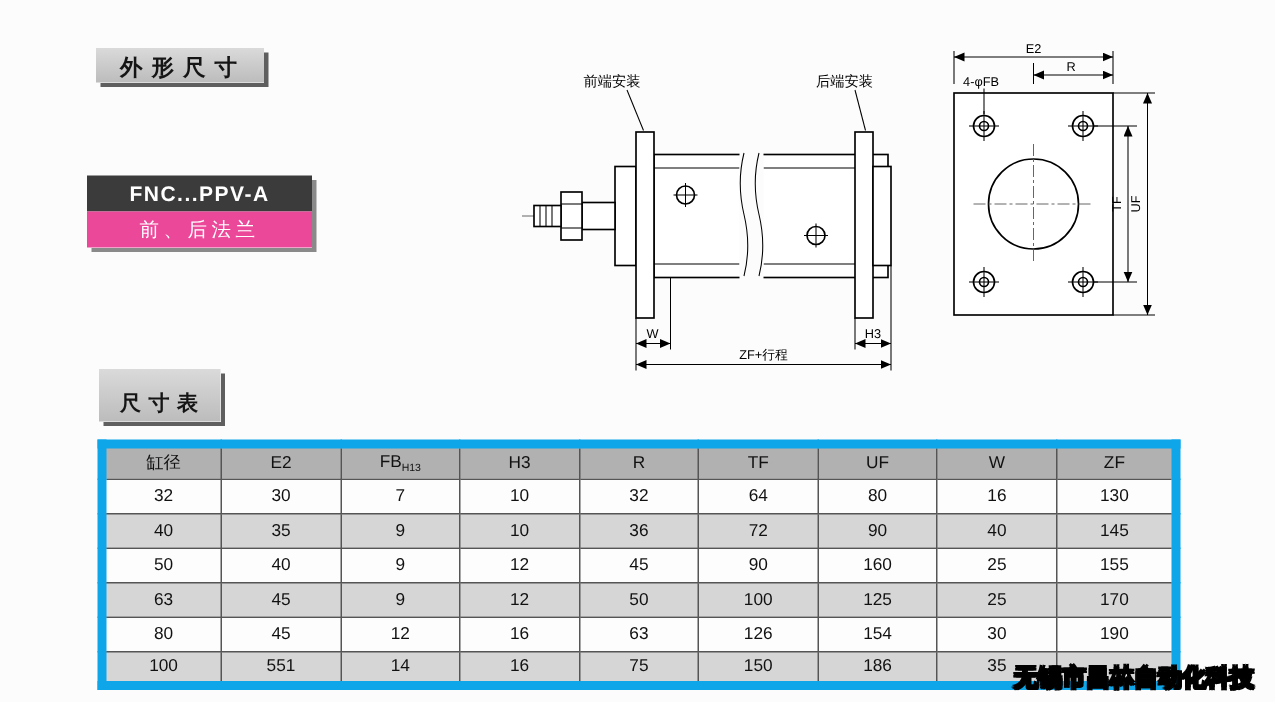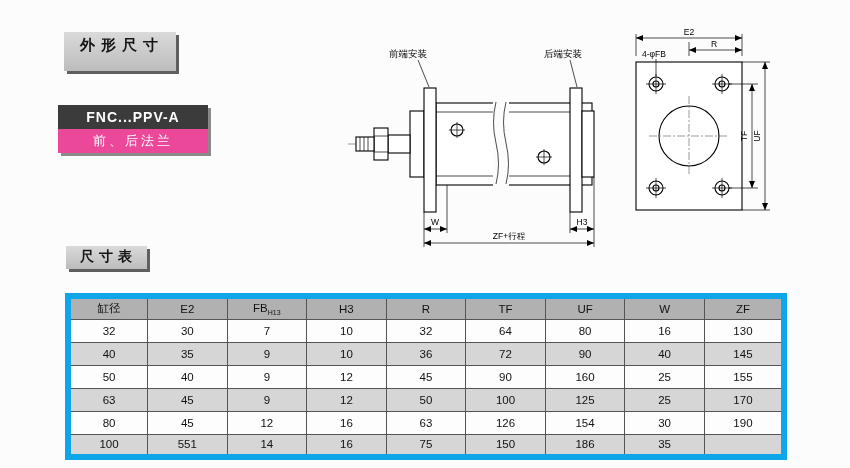--- a/index.html
+++ b/index.html
@@ -2,26 +2,26 @@
 <html><head>
 <meta charset="utf-8">
 <style>
   * { margin:0; padding:0; box-sizing:border-box; }
   html,body { background:#e9e9e9; font-family:"Liberation Sans","DejaVu Sans",sans-serif; }
   .page { position:relative; width:850px; height:468px; background:#fcfcfc; overflow:hidden; }
 
   
   .tag { position:absolute; background:linear-gradient(180deg,#dadada,#bcbcbc);
          color:#151515; font-weight:bold; box-shadow:3px 3px 0 #5f5f5f;
-         padding:4px 12px 16px 16px; letter-spacing:6px; font-size:15px; white-space:nowrap; }
+         padding:4px 12px 0 16px; letter-spacing:6px; font-size:15px; white-space:nowrap; }
   .tag-outline { left:64px; top:32px; }
-  .tag-table   { left:66px; top:246px; font-size:14px; letter-spacing:5px; padding:2px 10px 3px 14px; }
-
-  
-  .model-box { position:absolute; left:58px; top:105px; width:150px; text-align:center; box-shadow:3px 3px 0 #8a8a8a; }
+  .tag-table   { left:66px; top:246px; font-size:14px; letter-spacing:5px; padding:14px 10px 3px 14px; }
+
+  
+  .model-box { position:absolute; left:58px; top:117px; width:150px; text-align:center; box-shadow:3px 3px 0 #8a8a8a; }
   .model-top { background:#3b3b3b; color:#fff; font-weight:bold; font-size:14px; padding:4px 0; letter-spacing:1px; }
   .model-bottom { background:#ec4899; color:#fff; font-size:13px; padding:3px 15px; letter-spacing:3px; }
 
   .note { position:absolute; left:478px; top:250px; font-size:9.5px; color:#222; letter-spacing:0.5px; }
 
   
   svg.drawing { position:absolute; overflow:visible; }
   .side-view { left:330px; top:45px; width:290px; height:205px; }
   .end-view  { left:612px; top:26px; width:160px; height:220px; }
   .part { fill:#ffffff; stroke:#000; stroke-width:1.1; }
@@ -264,14 +264,15 @@
           <td>16</td>
           <td>75</td>
           <td>150</td>
           <td>186</td>
           <td>35</td>
           <td></td>
         </tr>
       </tbody>
   </table>
 
+  <div class="watermark">无锡市昌林自动化科技</div>
 
 </div>
 
 </body></html>

